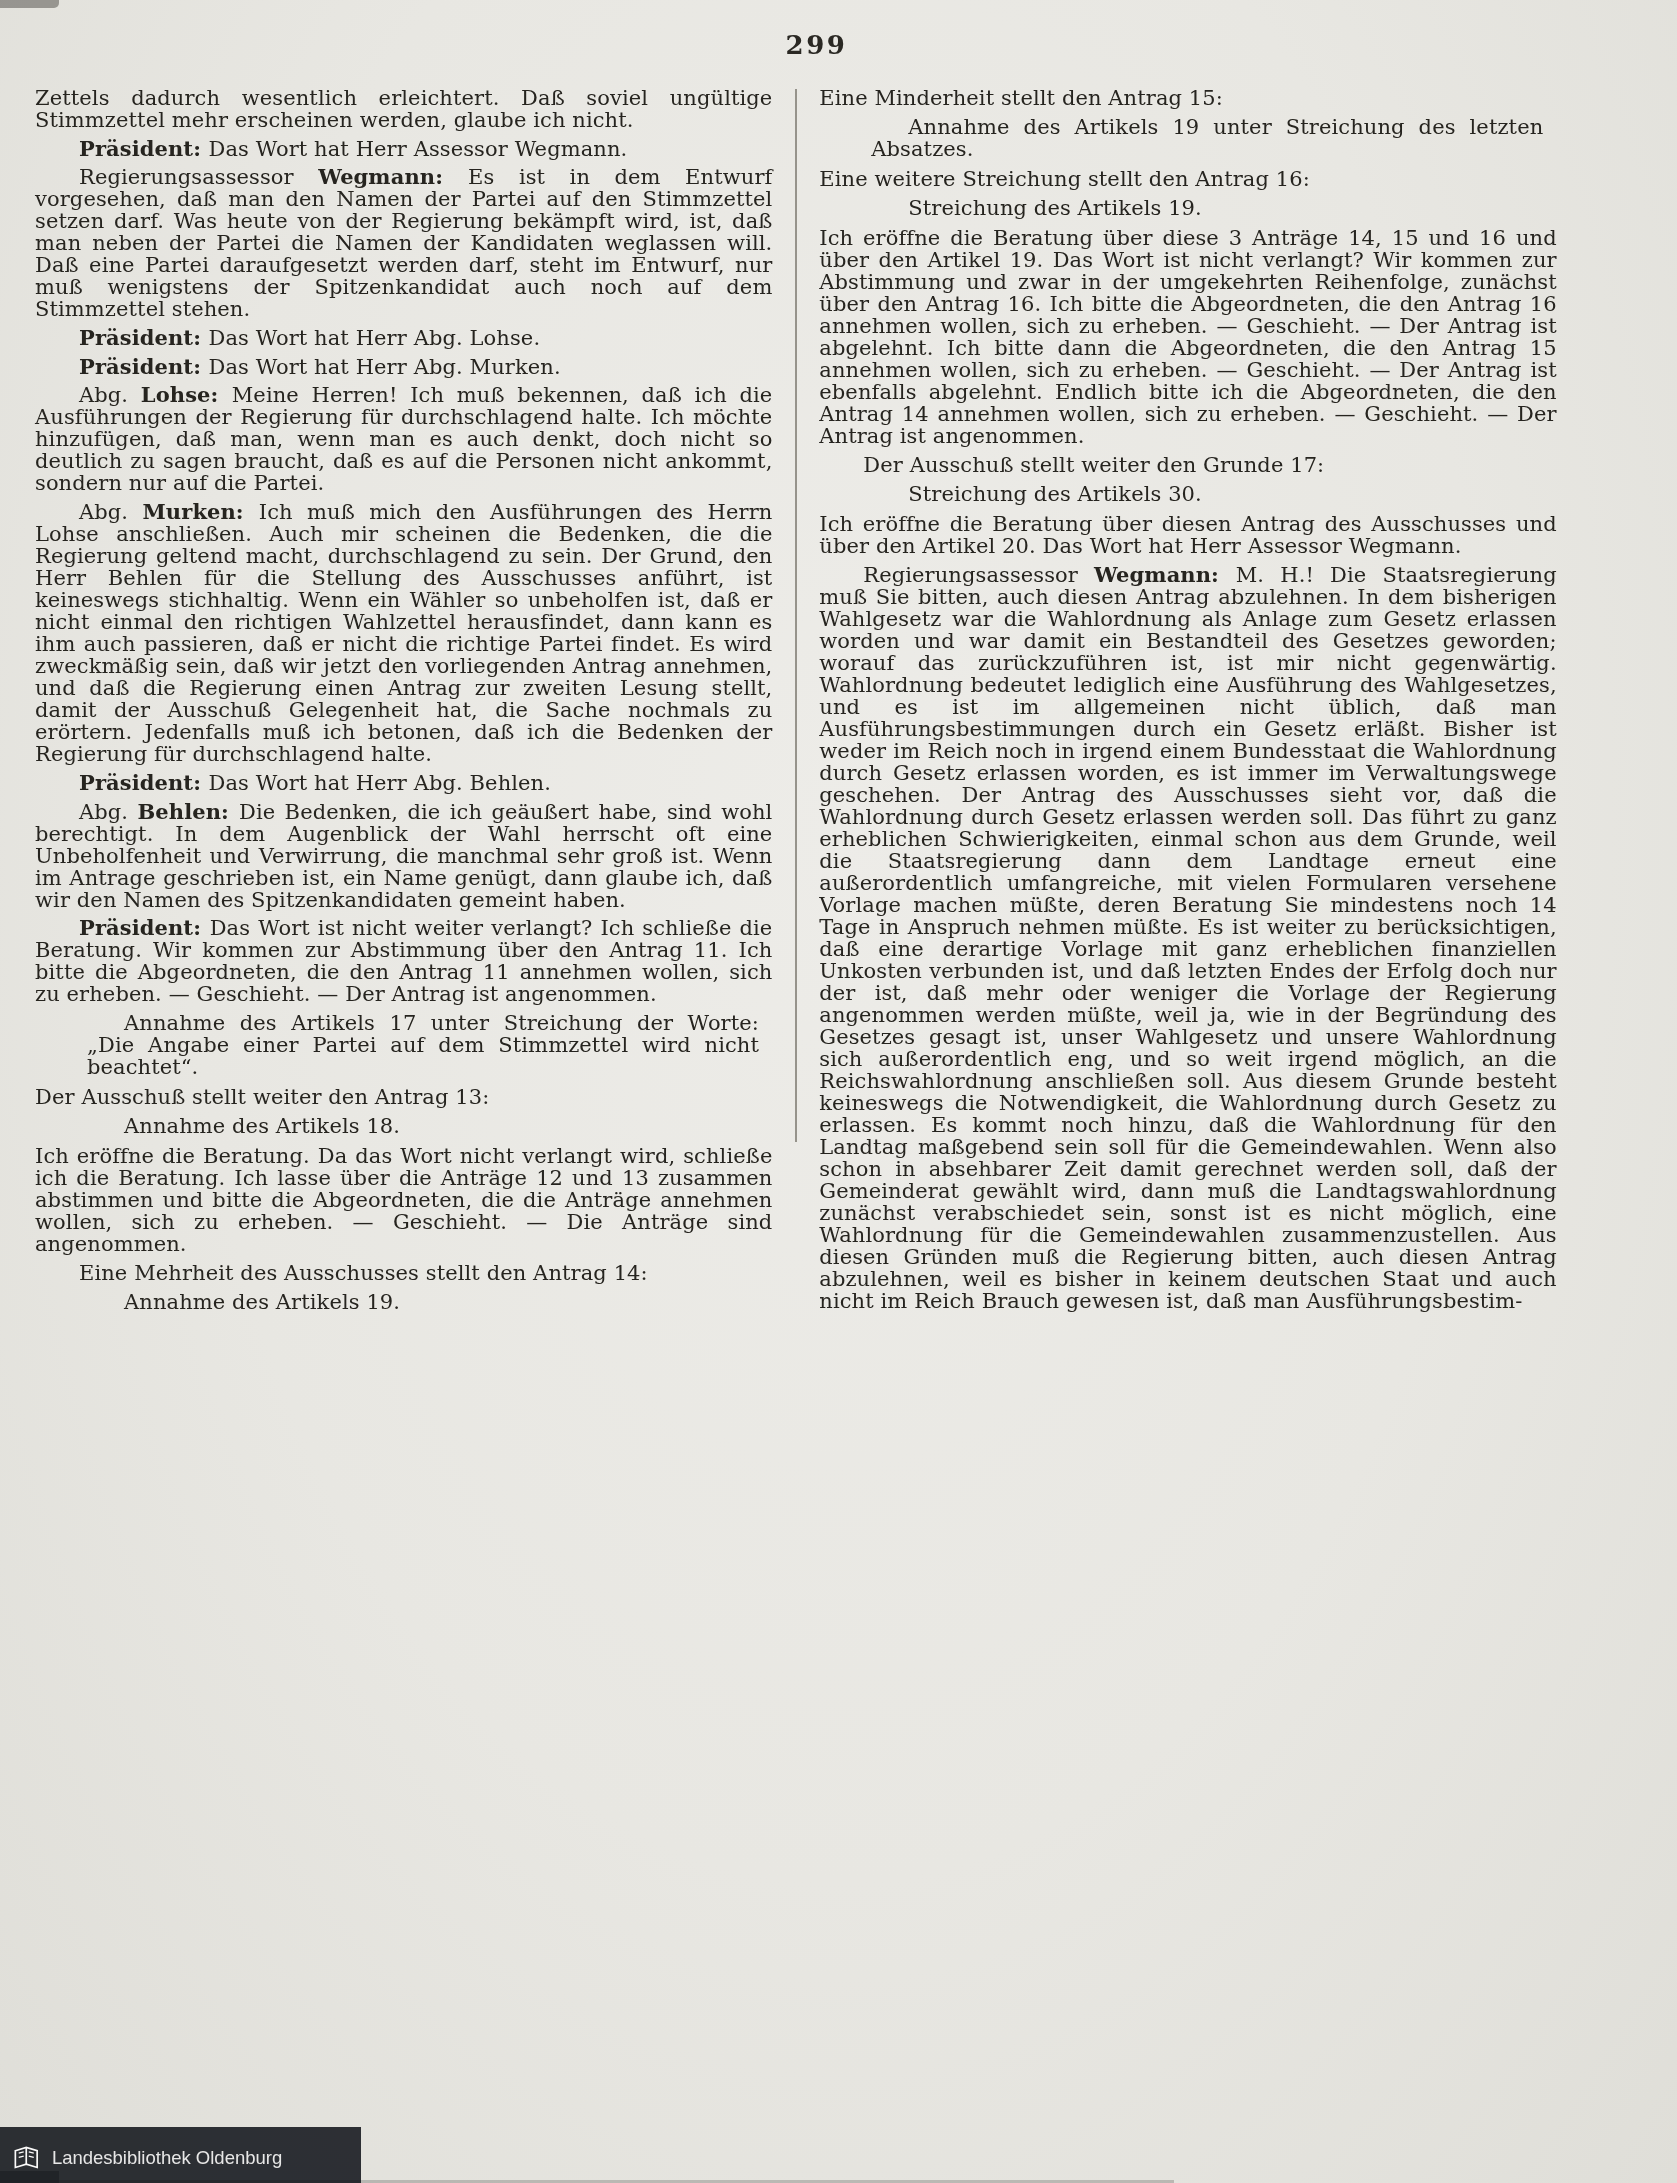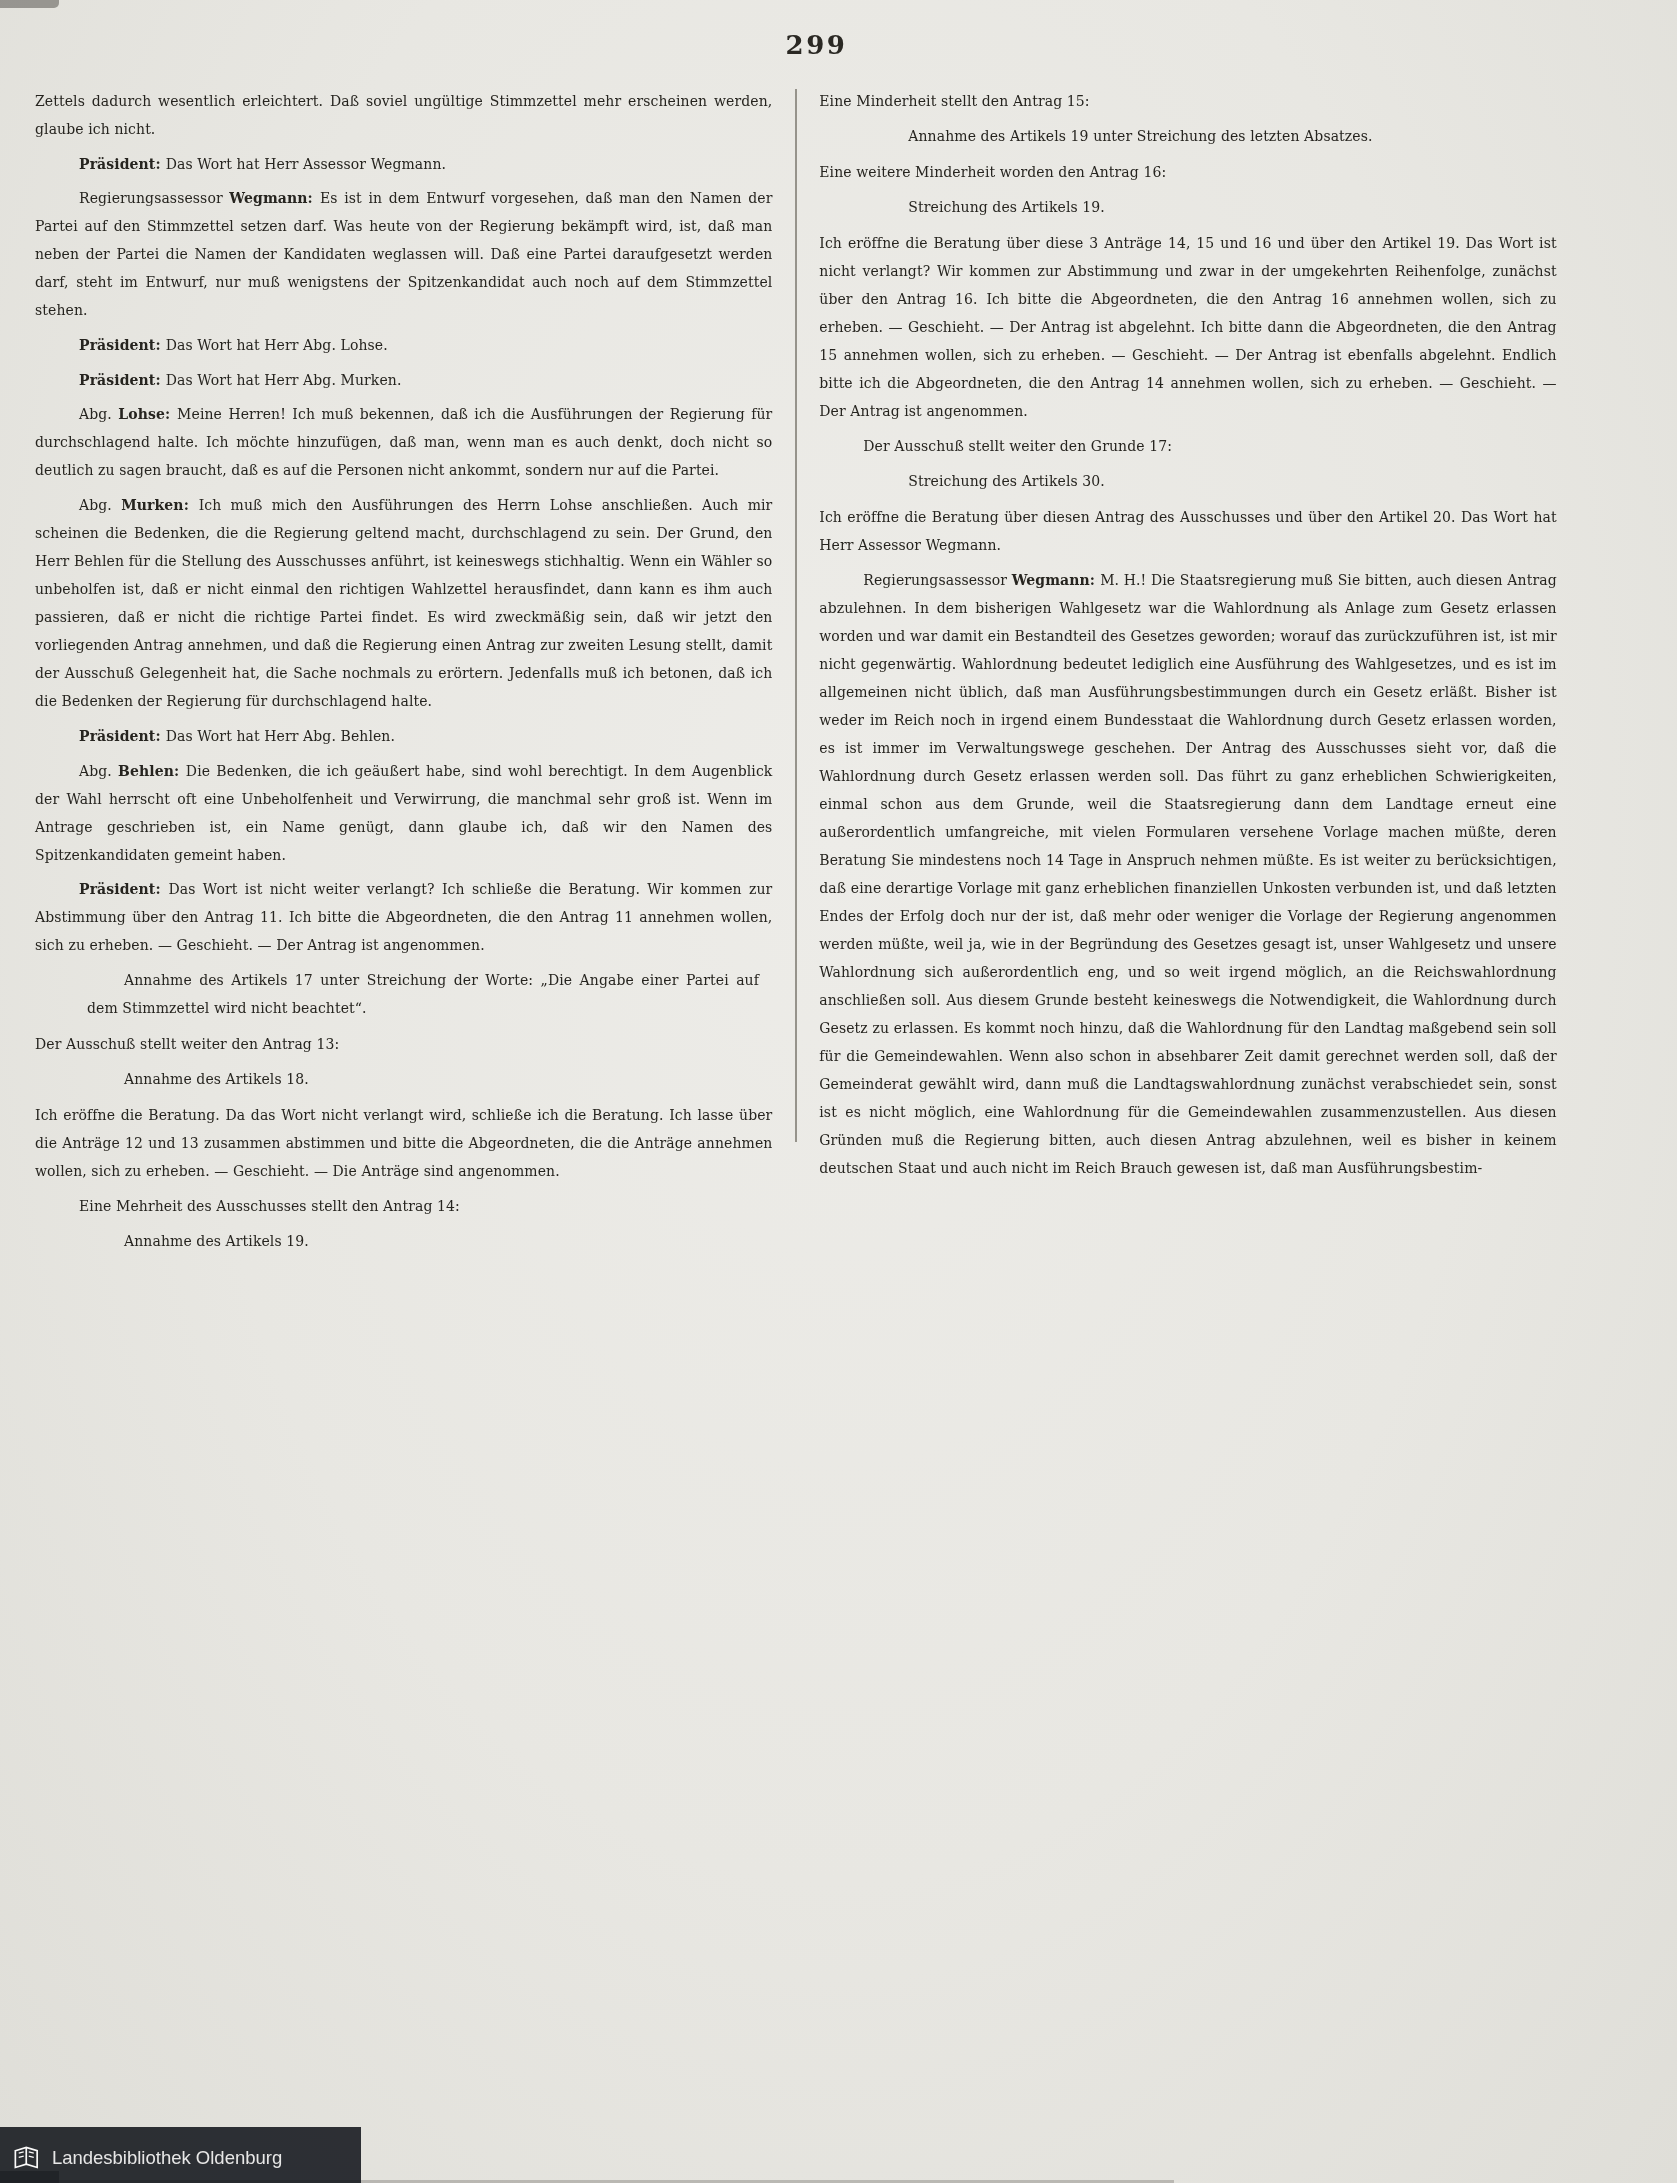--- a/index.html
+++ b/index.html
@@ -32,22 +32,22 @@
   .column { width: 760px; }
   .column.left  { padding-right: 22.6px; }
   .column.right { padding-left: 22.6px; }
   .divider {
     width: 1.7px;
     height: 1053px;
     background: #96938b;
     margin-top: 1.7px;
   }
   .para {
-    font-size: 14px;
-    line-height: 28px;
+    font-size: 21px;
+    line-height: 22px;
     text-align: justify;
     margin-bottom: 6.7px;
     letter-spacing: 0.1px;
   }
   .para.indent { text-indent: 44px; }
   .para.quote {
     margin-left: 52px;
     margin-right: 13.4px;
     text-indent: 37px;
     margin-top: 1.7px;
@@ -100,21 +100,21 @@
         <p class="para flush"><span>Der Ausschuß stellt weiter den Antrag 13:</span></p>
         <p class="para quote"><span>Annahme des Artikels 18.</span></p>
         <p class="para flush"><span>Ich eröffne die Beratung. Da das Wort nicht verlangt wird, schließe ich die Beratung. Ich lasse über die Anträge 12 und 13 zusammen abstimmen und bitte die Abgeordneten, die die Anträge annehmen wollen, sich zu erheben. — Geschieht. — Die Anträge sind angenommen.</span></p>
         <p class="para indent"><span>Eine Mehrheit des Ausschusses stellt den Antrag 14:</span></p>
         <p class="para quote"><span>Annahme des Artikels 19.</span></p>
       </div>
     <div class="divider"></div>
     <div class="column right">
         <p class="para flush"><span>Eine Minderheit stellt den Antrag 15:</span></p>
         <p class="para quote"><span>Annahme des Artikels 19 unter Streichung des letzten Absatzes.</span></p>
-        <p class="para flush"><span>Eine weitere Minderheit worden den Antrag 16:</span></p>
+        <p class="para flush"><span>Eine weitere Streichung stellt den Antrag 16:</span></p>
         <p class="para quote"><span>Streichung des Artikels 19.</span></p>
         <p class="para flush"><span>Ich eröffne die Beratung über diese 3 Anträge 14, 15 und 16 und über den Artikel 19. Das Wort ist nicht verlangt? Wir kommen zur Abstimmung und zwar in der umgekehrten Reihenfolge, zunächst über den Antrag 16. Ich bitte die Abgeordneten, die den Antrag 16 annehmen wollen, sich zu erheben. — Geschieht. — Der Antrag ist abgelehnt. Ich bitte dann die Abgeordneten, die den Antrag 15 annehmen wollen, sich zu erheben. — Geschieht. — Der Antrag ist ebenfalls abgelehnt. Endlich bitte ich die Abgeordneten, die den Antrag 14 annehmen wollen, sich zu erheben. — Geschieht. — Der Antrag ist angenommen.</span></p>
         <p class="para indent"><span>Der Ausschuß stellt weiter den Grunde 17:</span></p>
         <p class="para quote"><span>Streichung des Artikels 30.</span></p>
         <p class="para flush"><span>Ich eröffne die Beratung über diesen Antrag des Ausschusses und über den Artikel 20. Das Wort hat Herr Assessor Wegmann.</span></p>
         <p class="para indent"><span>Regierungsassessor </span><span class="b">Wegmann: </span><span>M. H.! Die Staatsregierung muß Sie bitten, auch diesen Antrag abzulehnen. In dem bisherigen Wahlgesetz war die Wahlordnung als Anlage zum Gesetz erlassen worden und war damit ein Bestandteil des Gesetzes geworden; worauf das zurückzuführen ist, ist mir nicht gegenwärtig. Wahlordnung bedeutet lediglich eine Ausführung des Wahlgesetzes, und es ist im allgemeinen nicht üblich, daß man Ausführungsbestimmungen durch ein Gesetz erläßt. Bisher ist weder im Reich noch in irgend einem Bundesstaat die Wahlordnung durch Gesetz erlassen worden, es ist immer im Verwaltungswege geschehen. Der Antrag des Ausschusses sieht vor, daß die Wahlordnung durch Gesetz erlassen werden soll. Das führt zu ganz erheblichen Schwierigkeiten, einmal schon aus dem Grunde, weil die Staatsregierung dann dem Landtage erneut eine außerordentlich umfangreiche, mit vielen Formularen versehene Vorlage machen müßte, deren Beratung Sie mindestens noch 14 Tage in Anspruch nehmen müßte. Es ist weiter zu berücksichtigen, daß eine derartige Vorlage mit ganz erheblichen finanziellen Unkosten verbunden ist, und daß letzten Endes der Erfolg doch nur der ist, daß mehr oder weniger die Vorlage der Regierung angenommen werden müßte, weil ja, wie in der Begründung des Gesetzes gesagt ist, unser Wahlgesetz und unsere Wahlordnung sich außerordentlich eng, und so weit irgend möglich, an die Reichswahlordnung anschließen soll. Aus diesem Grunde besteht keineswegs die Notwendigkeit, die Wahlordnung durch Gesetz zu erlassen. Es kommt noch hinzu, daß die Wahlordnung für den Landtag maßgebend sein soll für die Gemeindewahlen. Wenn also schon in absehbarer Zeit damit gerechnet werden soll, daß der Gemeinderat gewählt wird, dann muß die Landtagswahlordnung zunächst verabschiedet sein, sonst ist es nicht möglich, eine Wahlordnung für die Gemeindewahlen zusammenzustellen. Aus diesen Gründen muß die Regierung bitten, auch diesen Antrag abzulehnen, weil es bisher in keinem deutschen Staat und auch nicht im Reich Brauch gewesen ist, daß man Ausführungsbestim-</span></p>
       </div>
   </div>
 </div>
 

